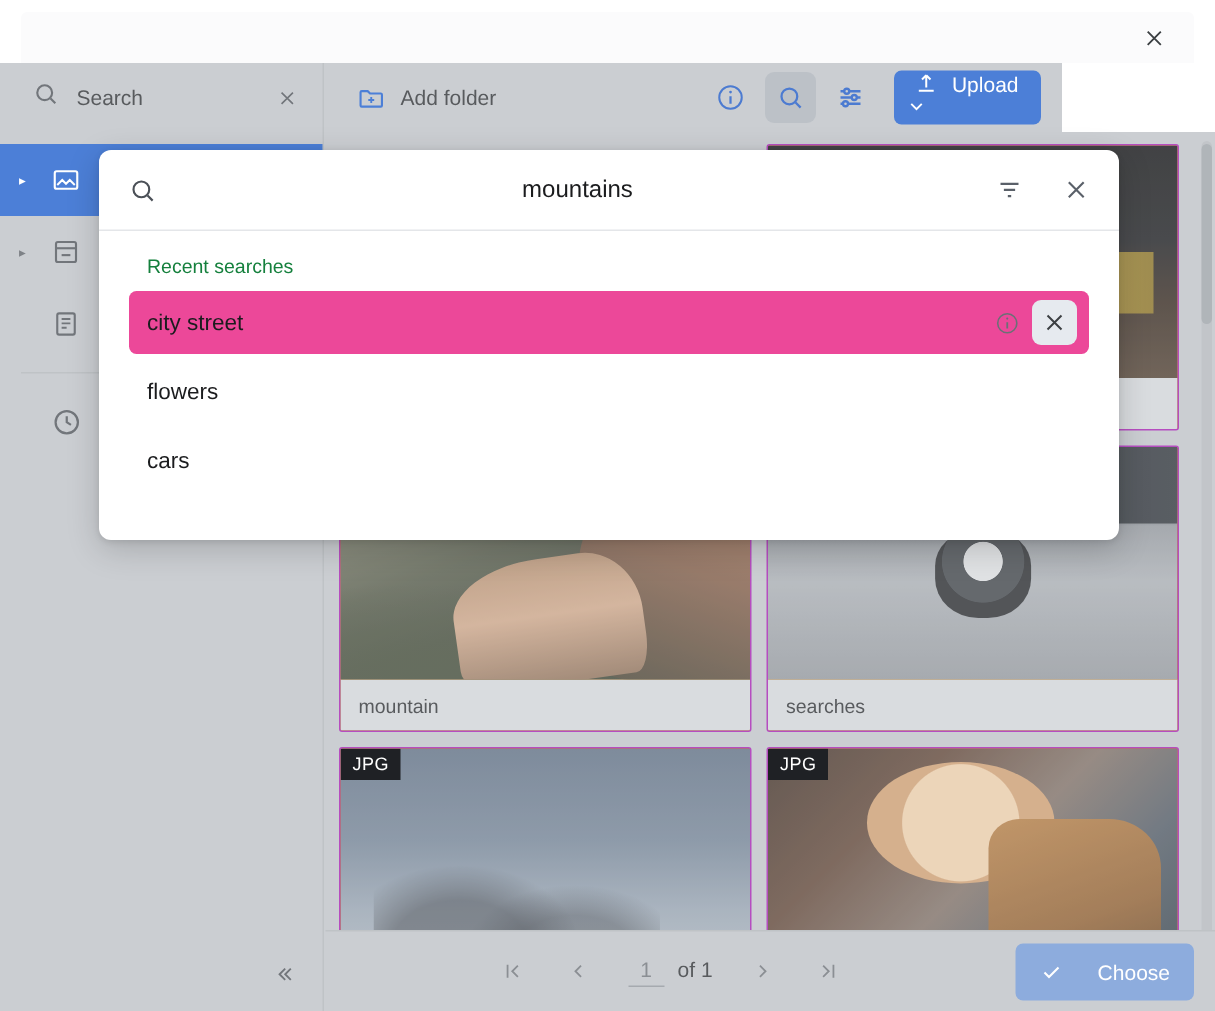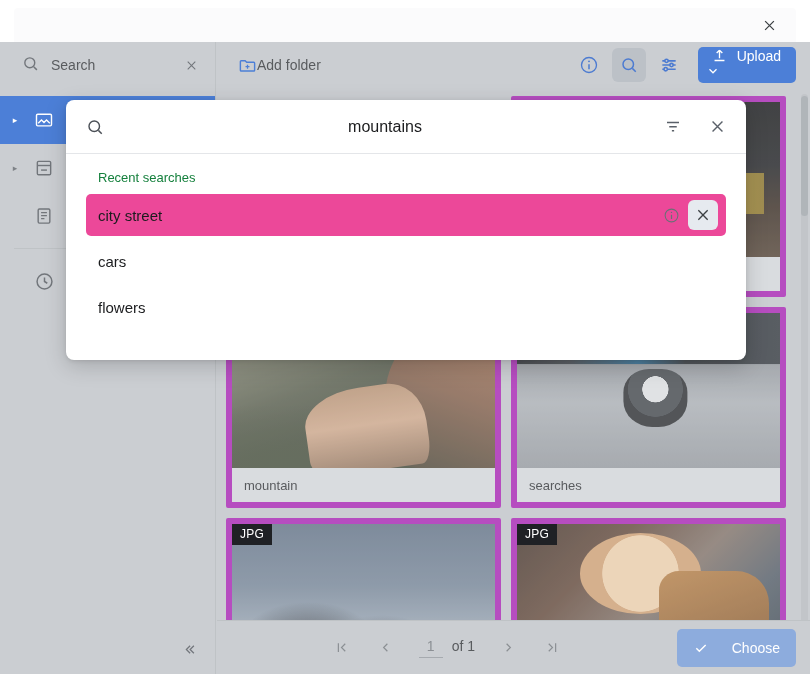--- a/index.html
+++ b/index.html
@@ -37,21 +37,21 @@
     display: flex; align-items: center; justify-content: center;
     color: #3c4043;
     cursor: pointer;
     border-radius: 3px;
   }
 
   
   .toolbar {
     position: absolute;
     left: 0; top: 42px;
-    width: 810px; height: 46px;
+    width: 708px; height: 46px;
     background: #bdc1c6;
     display: flex;
     align-items: stretch;
   }
 
   .search-pane {
     width: 216px;
     height: 46px;
     display: flex;
     align-items: center;
@@ -76,20 +76,21 @@
   .toolbar-main {
     flex: 1 1 auto;
     display: flex;
     align-items: center;
     padding: 0 14px 0 18px;
     gap: 6px;
   }
   .add-folder {
     display: flex;
     align-items: center;
+    gap: 10px;
     cursor: pointer;
     padding: 4px 4px;
   }
   .add-folder-label {
     font-size: 14px;
     color: #2a2d31;
   }
   .toolbar-spacer { flex: 1 1 auto; }
 
   .tbtn {
@@ -200,21 +201,21 @@
     position: absolute;
     left: 10px; top: 8px;
     right: 10px;
     display: flex;
     flex-wrap: wrap;
     gap: 10px;
   }
   .card {
     width: 275px;
     background: #a16207;
-    border: 6px solid #a21caf;
+    border: 1px solid #a21caf;
     border-radius: 2px;
     overflow: hidden;
     cursor: pointer;
     position: relative;
   }
   .card-thumb {
     width: 100%;
     height: 155px;
     position: relative;
     overflow: hidden;
@@ -769,50 +770,50 @@
           </span>
           <span class="recent-remove">
             <svg width="16" height="16" viewBox="0 0 24 24" fill="none" stroke="currentColor" stroke-width="2">
                 <path d="M5 5l14 14M19 5L5 19"></path>
               </svg>
           </span>
         </span>
       </div>
 
       <div class="recent-item">
+        <span class="recent-text">flowers</span>
+        <span class="recent-actions hidden-actions">
+          <span class="recent-info">
+            <svg width="17" height="17" viewBox="0 0 24 24" fill="none" stroke="currentColor" stroke-width="1.5">
+                <circle cx="12" cy="12" r="9"></circle>
+                <path d="M12 11v6" stroke-width="1.7"></path>
+                <circle cx="12" cy="7.6" r="1" fill="currentColor" stroke="none"></circle>
+              </svg>
+          </span>
+          <span class="recent-remove">
+            <svg width="16" height="16" viewBox="0 0 24 24" fill="none" stroke="currentColor" stroke-width="2">
+                <path d="M5 5l14 14M19 5L5 19"></path>
+              </svg>
+          </span>
+        </span>
+      </div>
+
+      <div class="recent-item">
         <span class="recent-text">cars</span>
         <span class="recent-actions hidden-actions">
           <span class="recent-info">
             <svg width="17" height="17" viewBox="0 0 24 24" fill="none" stroke="currentColor" stroke-width="1.5">
                 <circle cx="12" cy="12" r="9"></circle>
                 <path d="M12 11v6" stroke-width="1.7"></path>
                 <circle cx="12" cy="7.6" r="1" fill="currentColor" stroke="none"></circle>
               </svg>
           </span>
           <span class="recent-remove">
             <svg width="16" height="16" viewBox="0 0 24 24" fill="none" stroke="currentColor" stroke-width="2">
                 <path d="M5 5l14 14M19 5L5 19"></path>
               </svg>
           </span>
         </span>
       </div>
-
-      <div class="recent-item">
-        <span class="recent-text">flowers</span>
-        <span class="recent-actions hidden-actions">
-          <span class="recent-info">
-            <svg width="17" height="17" viewBox="0 0 24 24" fill="none" stroke="currentColor" stroke-width="1.5">
-                <circle cx="12" cy="12" r="9"></circle>
-                <path d="M12 11v6" stroke-width="1.7"></path>
-                <circle cx="12" cy="7.6" r="1" fill="currentColor" stroke="none"></circle>
-              </svg>
-          </span>
-          <span class="recent-remove">
-            <svg width="16" height="16" viewBox="0 0 24 24" fill="none" stroke="currentColor" stroke-width="2">
-                <path d="M5 5l14 14M19 5L5 19"></path>
-              </svg>
-          </span>
-        </span>
-      </div>
     </div>
   </div>
 
 </div>
 
 </body></html>

